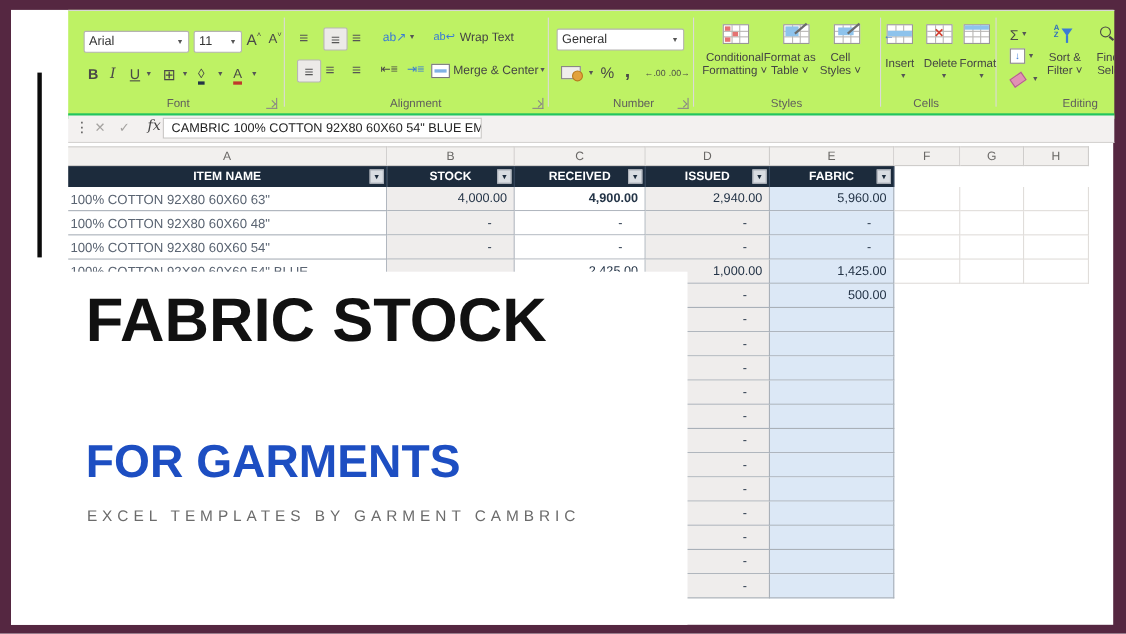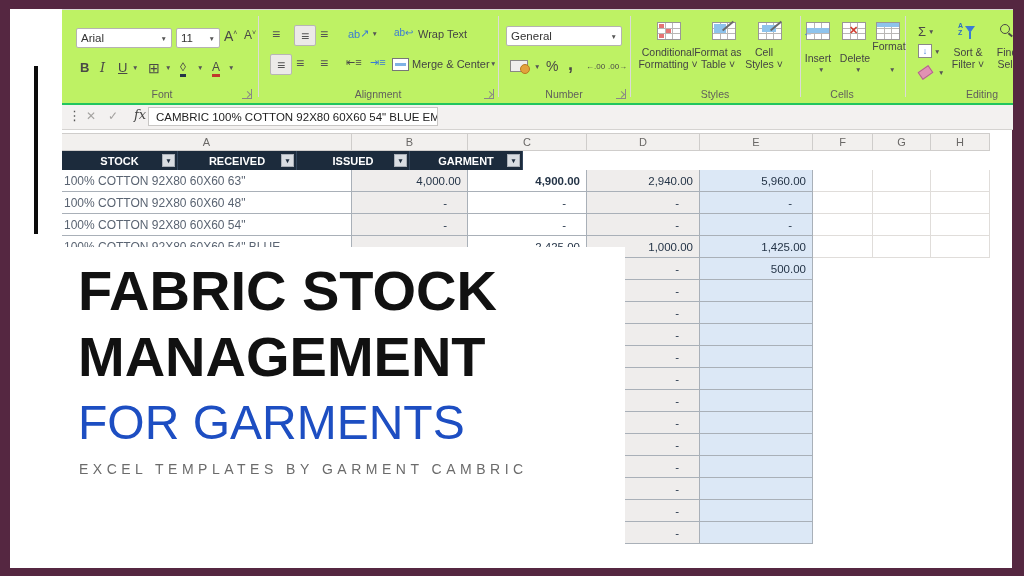--- a/index.html
+++ b/index.html
@@ -68,21 +68,21 @@
   .td.cole{background:#dce8f6;}
   .td.dash{padding-right:20px;}
   .fgh{position:absolute;left:813px;top:170px;display:grid;grid-template-columns:60px 58px 59px;grid-auto-rows:22px;}
   .fgh div{box-sizing:border-box;border-right:1px solid #e0ddda;border-bottom:1px solid #e0ddda;}
 
   
   .overlay{position:absolute;left:10px;top:247px;width:615px;height:321px;background:#ffffff;}
   .title1,.title2{position:absolute;left:68px;font-weight:700;font-size:56px;letter-spacing:0px;color:#111111;line-height:1;}
   .title1{top:16px;}
   .title2{top:82px;}
-  .subtitle{position:absolute;left:68px;top:152px;font-weight:400;font-size:48px;line-height:1;}
+  .subtitle{position:absolute;left:68px;top:152px;font-weight:700;font-size:42px;line-height:1;}
   .tagline{position:absolute;left:69px;top:214px;font-size:14px;color:#6b6b6b;letter-spacing:4.5px;white-space:nowrap;}
 </style>
 </head>
 <body>
 
 <div class="stage">
   <div class="canvas"></div>
   <div class="black-line"></div>
 
   <div class="ribbon">
@@ -169,21 +169,21 @@
     <div class="mini" style="left:448px;top:50px">
         <span class="coin"></span>
       </div>
     <div class="mini" style="left:470px;top:53px">
         <span class="vee">▼</span>
       </div>
     <div class="mini" style="left:484px;top:48px;font-size:14px">%</div>
     <div class="mini" style="left:506px;top:44px;font-size:18px;font-weight:bold">,</div>
     <div class="mini" style="left:524px;top:52px;font-size:8px">←.00</div>
     <div class="mini" style="left:546px;top:52px;font-size:8px">.00→</div>
-    <div class="glabel" style="left:462px;width:80px">Number</div>
+    <div class="glabel" style="left:474px;width:80px">Number</div>
     <div class="launcher" style="left:554px"></div>
 
     <div class="mini" style="left:595px;top:12px">
       <span class="gridicon">
           <span class="patch" style="left:1px;top:1px;width:5px;height:4px;background:#e57373"></span>
           <span class="patch" style="left:8px;top:6px;width:5px;height:4px;background:#e57373"></span>
           <span class="patch" style="left:1px;top:11px;width:5px;height:4px;background:#e57373"></span>
         </span>
     </div>
     <div class="twoline" style="left:566px;top:36px;width:80px"><span>Conditional</span><br><span>Formatting ˅</span></div>
@@ -220,21 +220,21 @@
     </div>
     <div class="bigbtn-label" style="left:776px;top:42px;width:34px">Delete</div>
     <div class="mini" style="left:791px;top:56px">
         <span class="vee">▼</span>
       </div>
     <div class="mini" style="left:814px;top:12px">
       <span class="gridicon">
           <span class="patch" style="left:0;top:0;width:22px;height:4px;background:#8ec3ec"></span>
         </span>
     </div>
-    <div class="bigbtn-label" style="left:808px;top:30px;width:38px">Format</div>
+    <div class="bigbtn-label" style="left:808px;top:42px;width:38px">Format</div>
     <div class="mini" style="left:825px;top:56px">
         <span class="vee">▼</span>
       </div>
     <div class="glabel" style="left:750px;width:60px">Cells</div>
 
     <div class="mini" style="left:856px;top:14px;font-size:13px">
         <span>Σ</span>
         <span class="vee">▼</span>
       </div>
     <div class="mini" style="left:856px;top:34px">
@@ -270,34 +270,38 @@
       <div class="colhead" style="width: 116px;">B</div>
       <div class="colhead" style="width: 119px;">C</div>
       <div class="colhead" style="width: 113px;">D</div>
       <div class="colhead" style="width: 113px;">E</div>
       <div class="colhead" style="width: 60px;">F</div>
       <div class="colhead" style="width: 58px;">G</div>
       <div class="colhead" style="width: 59px;">H</div>
     </div>
 
   <div class="thead" id="table-header">
+      <div class="th" style="width: 290px;">
+        <span>ITEM NAME</span>
+        <span class="filter-btn">▾</span>
+      </div>
       <div class="th" style="width: 116px;">
         <span>STOCK</span>
         <span class="filter-btn">▾</span>
       </div>
       <div class="th" style="width: 119px;">
         <span>RECEIVED</span>
         <span class="filter-btn">▾</span>
       </div>
       <div class="th" style="width: 113px;">
         <span>ISSUED</span>
         <span class="filter-btn">▾</span>
       </div>
       <div class="th" style="width: 113px;">
-        <span>GARMENT</span>
+        <span>FABRIC</span>
         <span class="filter-btn">▾</span>
       </div>
     </div>
 
   <div class="rows" id="rows">
       <div class="trow">
         <div class="td cola" style="width: 290px;">100% COTTON 92X80 60X60 63"</div>
         <div class="td colb" style="width: 116px;">4,000.00</div>
         <div class="td colc" style="width: 119px; font-weight: bold;">4,900.00</div>
         <div class="td cold" style="width: 113px;">2,940.00</div>
@@ -427,17 +431,16 @@
       <div></div>
       <div></div>
       <div></div>
       <div></div>
       <div></div>
       <div></div>
     </div>
 
   <div class="overlay">
     <div class="title1">FABRIC STOCK</div>
-    <div class="title2">MANAGEMENT</div>
     <div class="subtitle" style="color: rgb(29, 78, 194);">FOR GARMENTS</div>
     <div class="tagline">EXCEL TEMPLATES BY GARMENT CAMBRIC</div>
   </div>
 </div>
 
 </body></html>

